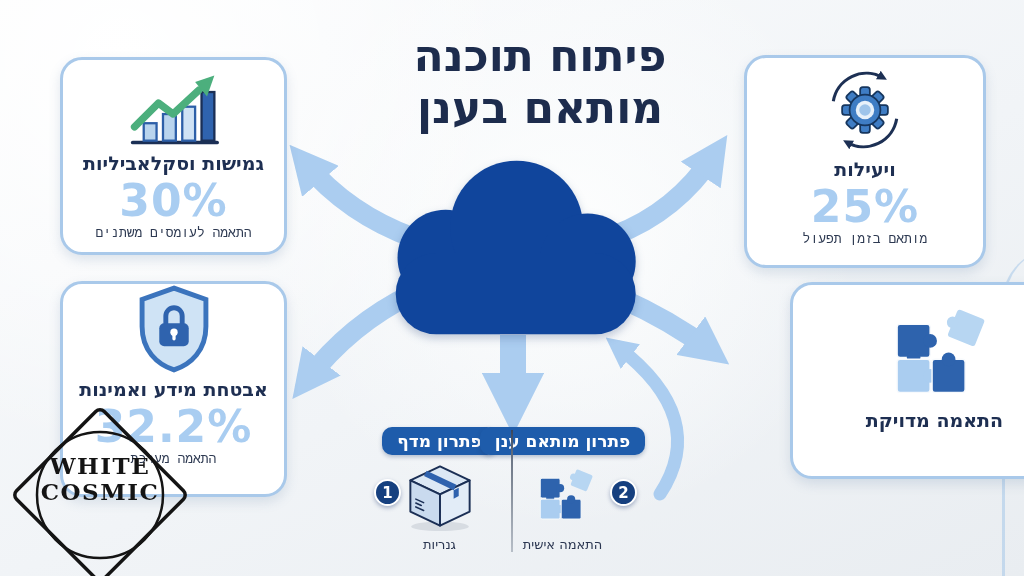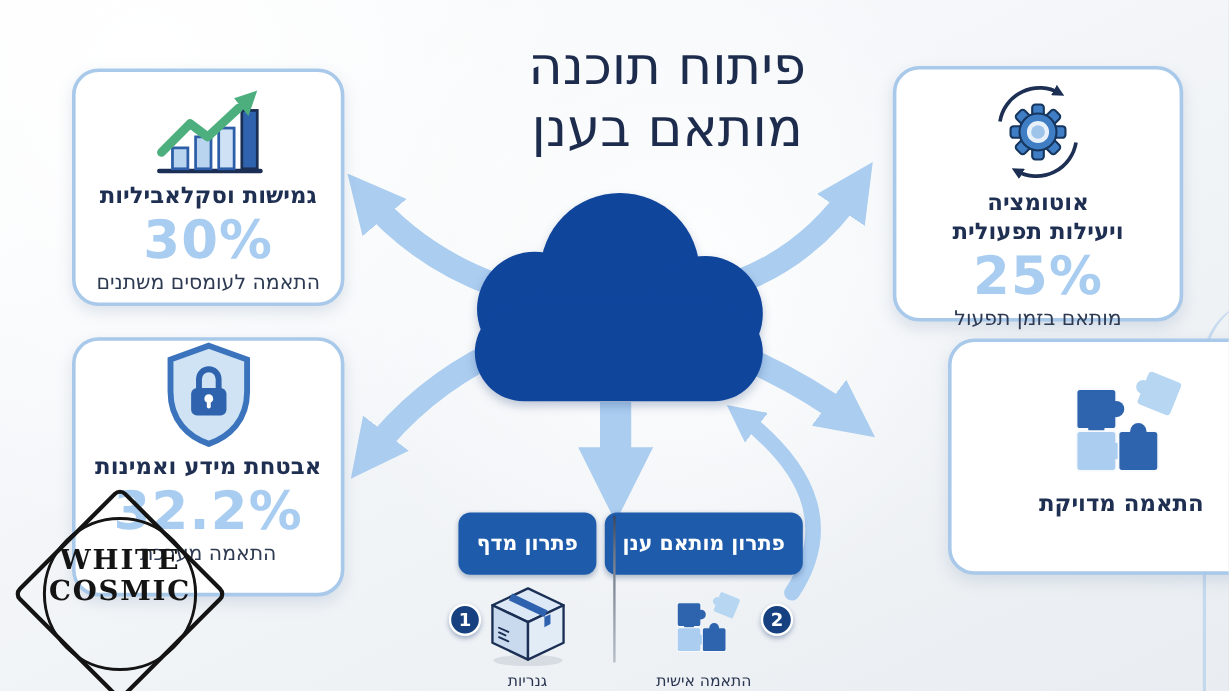--- a/index.html
+++ b/index.html
@@ -9,42 +9,42 @@
     background:
       radial-gradient(circle at 12% 10%, #ffffff 0%, rgba(255,255,255,0) 38%),
       radial-gradient(circle at 55% 40%, #fdfefe 0%, rgba(255,255,255,0) 45%),
       linear-gradient(155deg,#fbfcfd 0%,#f1f4f7 55%,#e9edf1 100%);
   }
   .layer{position:absolute;left:0;top:0;}
   
   .edge-decor{position:absolute;left:1002px;top:248px;width:60px;height:340px;
     border-left:3px solid rgba(150,190,230,.45);border-top-left-radius:55px;}
   
-  .title{position:absolute;left:346px;top:30px;width:420px;text-align:center;
-    color:#1d2c4d;font-weight:400;font-size:44px;line-height:1.18;direction:rtl;}
+  .title{position:absolute;left:330px;top:30px;width:420px;text-align:center;
+    color:#1d2c4d;font-weight:700;font-size:44px;line-height:1.18;direction:rtl;}
   
   .card{position:absolute;background:#ffffff;border:3px solid #a9c9ea;border-radius:22px;
     box-shadow:0 5px 12px rgba(90,120,160,.18);display:flex;flex-direction:column;
     align-items:center;z-index:3;direction:rtl;text-align:center;box-sizing:border-box;}
   .card-tl{left:60px;top:57px;width:227px;height:198px;padding-top:10px;}
   .card-tr{left:744px;top:55px;width:242px;height:213px;padding-top:8px;}
   .card-bl{left:60px;top:281px;width:227px;height:216px;}
   .card-br{left:747px;top:282px;width:289px;height:197px;padding-top:18px;margin-left:43px;}
   .card-title{color:#1e2f52;font-weight:800;font-size:19px;line-height:1.25;margin-top:4px;}
   .card-value{color:#a9cdf1;font-weight:800;font-size:44px;line-height:1.05;margin-top:2px;letter-spacing:1px;}
-  .card-sub{color:#2e3a52;font-size:17px;margin-top:2px;}
+  .card-sub{color:#2e3a52;font-size:13px;margin-top:2px;font-family:Liberation Mono, monospace;}
   .icon-wrap{display:flex;align-items:center;justify-content:center;}
   
   .cloud{position:absolute;left:367px;top:158px;z-index:2;filter:drop-shadow(0 4px 4px rgba(20,50,110,.25));}
   
   .cmp{position:absolute;z-index:3;display:flex;flex-direction:column;align-items:center;direction:rtl;}
   .cmp-left{left:372px;top:427px;width:135px;}
-  .cmp-right{left:514px;top:427px;width:145px;}
+  .cmp-right{left:490px;top:427px;width:145px;}
   .pill{background:#1e5cab;color:#ffffff;font-weight:800;font-size:17px;border-radius:10px;
-    padding:16px 15px;white-space:nowrap;box-shadow:0 2px 4px rgba(30,60,110,.3);}
+    padding:4px 15px;white-space:nowrap;box-shadow:0 2px 4px rgba(30,60,110,.3);}
   .cmp-body{position:relative;margin-top:6px;height:74px;width:100%;
     display:flex;align-items:center;justify-content:center;}
   .badge{position:absolute;top:18px;width:27px;height:27px;border-radius:50%;background:#16407f;
     color:#fff;font-weight:800;font-size:15px;display:flex;align-items:center;justify-content:center;
     border:2px solid #ffffff;box-shadow:0 2px 4px rgba(20,50,110,.35);box-sizing:border-box;}
   .badge-left{left:2px;}
   .badge-right{right:-2px;}
   .caption{color:#2a3550;font-size:13px;margin-top:2px;}
   .divider{position:absolute;left:511px;top:430px;width:2px;height:122px;z-index:3;
     background:linear-gradient(#39465c 0%,#6d7786 25%,#b7bec7 100%);}
@@ -140,22 +140,21 @@
           <g transform="rotate(315 50 50)">
               <rect x="44.5" y="24" width="11" height="13" rx="3"></rect>
             </g>
         </g>
         <circle cx="50" cy="50" r="17.5" fill="#3f7dc4" stroke="#16365e" stroke-width="2"></circle>
         <circle cx="50" cy="50" r="10.5" fill="#e8f1fa"></circle>
         <circle cx="50" cy="50" r="6.5" fill="#9ec4ea"></circle>
       </svg>
     </span>
     <div class="card-title">
-      <div>אוטומציה</div>
-      <div>ויעילות תפעולית</div>
+      <div>ויעילות</div>
     </div>
     <div class="card-value">25%</div>
     <div class="card-sub">מותאם בזמן תפעול</div>
   </div>
 
   <div class="card card-bl">
     <span class="icon-wrap">
       <svg width="84" height="90" viewBox="0 0 100 110">
         <path d="M50 5 L89 19 V52 C89 81 71 98 50 105 C29 98 11 81 11 52 V19 Z" fill="#cfe3f5" stroke="#3b74bd" stroke-width="6"></path>
         <path d="M40 50 V39 a10 10 0 0 1 20 0 V50" fill="none" stroke="#2f63ae" stroke-width="6"></path>

